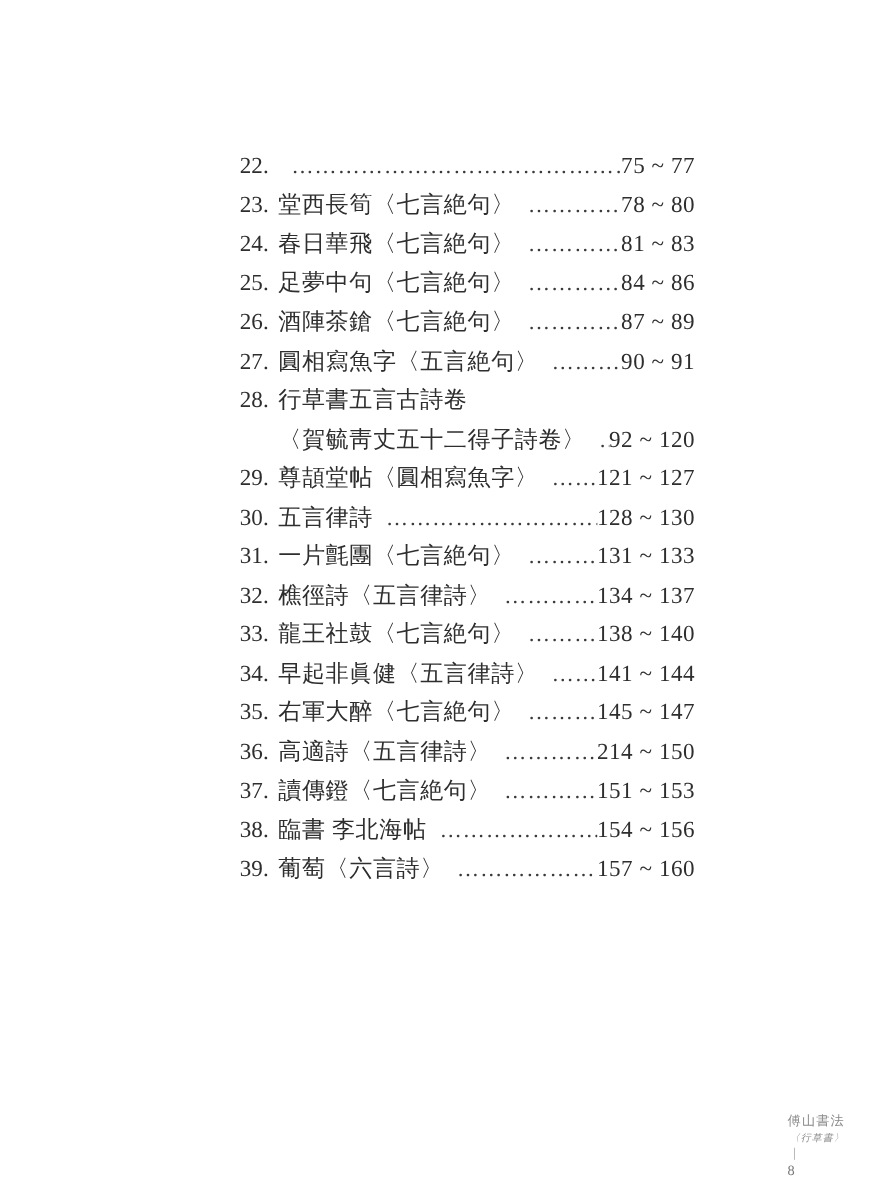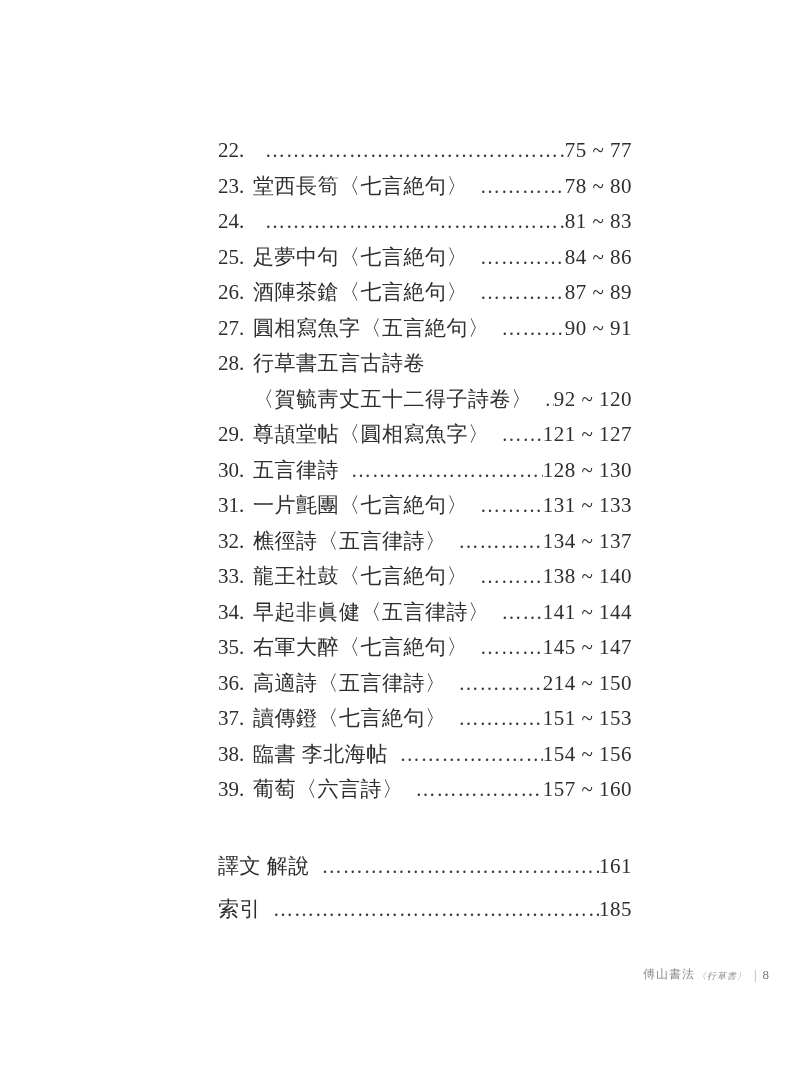--- a/index.html
+++ b/index.html
@@ -54,27 +54,28 @@
   }
   .sections {
     position: absolute;
     left: 218px;
     top: 845px;
     width: 414px;
   }
   .sections .toc-row { height: 43px; line-height: 43px; }
   .footer {
     position: absolute;
-    top: 966px;
+    top: 1011px;
     right: 30px;
     color: #8a8a8a;
     font-size: 12px;
     letter-spacing: 1px;
     display: flex;
-    align-items: flex-end;
+    align-items: flex-start;
+    flex-direction: column;
   }
   .footer .script-label { font-size: 9px; margin: 0 2px; font-style: italic; }
   .footer .separator { margin: 0 5px; color: #9a9a9a; }
   .footer .page-number { font-size: 13px; color: #777; }
 </style>
 </head>
 <body>
 
 <div class="page">
 
@@ -85,20 +86,21 @@
         <span class="pages">75 ~ 77</span>
       </div>
     <div class="toc-row">
         <span class="num">23.</span>
         <span class="title">堂西長筍〈七言絶句〉</span>
         <span class="leader"></span>
         <span class="pages">78 ~ 80</span>
       </div>
     <div class="toc-row">
         <span class="num">24.</span>
+        <span class="title">春日華飛〈七言絶句〉</span>
         <span class="leader"></span>
         <span class="pages">81 ~ 83</span>
       </div>
     <div class="toc-row">
         <span class="num">25.</span>
         <span class="title">足夢中句〈七言絶句〉</span>
         <span class="leader"></span>
         <span class="pages">84 ~ 86</span>
       </div>
     <div class="toc-row">
@@ -184,32 +186,20 @@
         <span class="pages">154 ~ 156</span>
       </div>
     <div class="toc-row">
         <span class="num">39.</span>
         <span class="title">葡萄〈六言詩〉</span>
         <span class="leader"></span>
         <span class="pages">157 ~ 160</span>
       </div>
   </div>
 
-  <div class="sections">
-    <div class="toc-row">
-        <span class="title">譯文 解說</span>
-        <span class="leader"></span>
-        <span class="pages">161</span>
-      </div>
-    <div class="toc-row">
-        <span class="title">索引</span>
-        <span class="leader"></span>
-        <span class="pages">185</span>
-      </div>
-  </div>
 
   <div class="footer">
     <span>傅山書法</span>
     <span class="script-label">〈行草書〉</span>
     <span class="separator">|</span>
     <span class="page-number">8</span>
   </div>
 
 </div>
 

